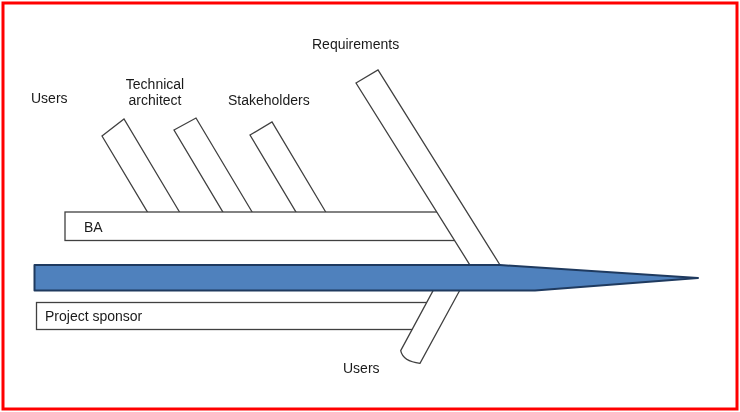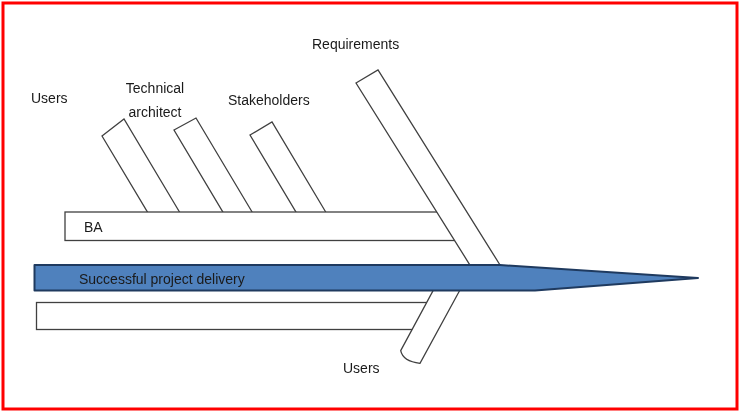--- a/index.html
+++ b/index.html
@@ -14,21 +14,21 @@
   .label {
     position:absolute;
     font-size:14px;
     line-height:18px;
     color:#1a1a1a;
     white-space:nowrap;
   }
   .label.wrap {
     white-space:normal;
     text-align:center;
-    line-height:24px;
+    line-height:16px;
   }
 </style>
 </head>
 <body>
 
 <div class="canvas">
 
   <svg class="diagram" width="740" height="412" viewBox="0 0 740 412">
 
     <polygon points="102,136 124,119 180.7,214 148.7,214" fill="#ffffff" stroke-width="1.3" stroke="#404040"></polygon>
@@ -53,18 +53,18 @@
   <div class="label" style="left:31px; top:89px;text-align:center;">Users</div>
 
   <div class="label wrap" style="left:121px; top:76px; width:68px;">Technical architect</div>
 
   <div class="label" style="left:228px; top:91px;">Stakeholders</div>
 
   <div class="label" style="left:312px; top:35px;">Requirements</div>
 
   <div class="label" style="left:84px; top:218px;">BA</div>
 
-  <div class="label" style="left:79px; top:270px;">Successful project delivery</div>
 
+  <div class="label" style="left:45px; top:307px;">Project sponsor</div>
 
   <div class="label" style="left:343px; top:359px;">Users</div>
 
 </div>
 
 </body></html>

